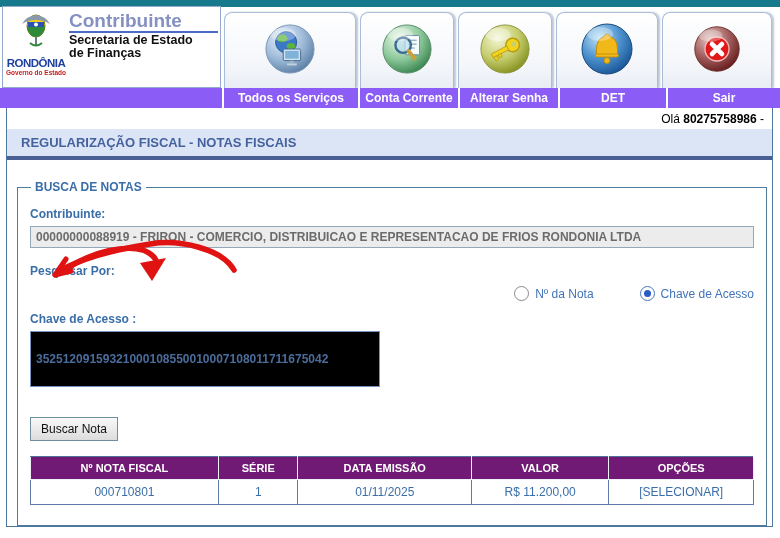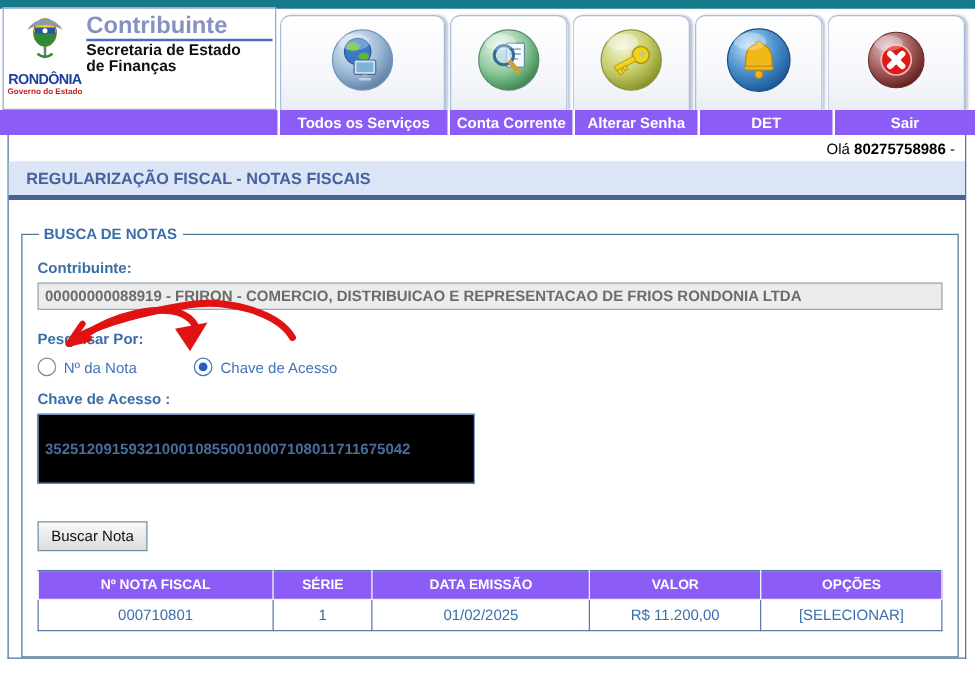--- a/index.html
+++ b/index.html
@@ -59,21 +59,21 @@
 
   fieldset.search {
     border:1px solid #4f7d99; margin:20px 1px 0 1px; padding:2px 12px 20px 12px;
   }
   fieldset.search legend { color:#3a6ea8; font-weight:bold; font-size:12px; padding:0 4px; margin-left:1px; }
   .field-label { color:#3a6ea8; font-weight:bold; font-size:12px; margin:11px 0 5px 0; }
   input.contrib {
     width:712px; background:#ececec; border:1px solid #93a8b8; color:#6b6b6b;
     font-weight:bold; font-size:12px; padding:3px 5px; font-family:"Liberation Sans",sans-serif;
   }
-  .radio-row { display:flex; align-items:center; margin:8px 0 4px 0; }
+  .radio-row { display:flex; align-items:center; margin:8px 0 4px 0;justify-content:flex-end; }
   .radio {
     width:13px; height:13px; border:1px solid #8a8a8a; border-radius:50%;
     background:#fff; display:inline-block; position:relative; cursor:pointer; flex:none;
   }
   .radio.selected { border-color:#4a78b8; }
   .radio.selected::after { content:''; position:absolute; left:3px; top:3px; width:7px; height:7px; border-radius:50%; background:#2a5cc8; }
   .radio-label { color:#4273b8; font-size:12px; margin-left:6px; cursor:pointer; }
   .group2 { margin-left:46px; display:flex; align-items:center; }
   input.chave {
     width:338px; background:#000000; border:1px solid #7693c0; color:#4a6c9c;
@@ -81,21 +81,21 @@
   }
   .btn {
     font-size:12px; color:#101010; padding:4px 10px;
     background:linear-gradient(#f9f9f9,#dcdcdc); border:1px solid #6e8fa0; cursor:pointer;
     font-family:"Liberation Sans",sans-serif;
   }
   .buscar-btn { margin-top:30px; }
 
   table.results { width:100%; border-collapse:collapse; margin-top:15px; border:1px solid #4a7396; }
   table.results th {
-    background:#8b5cf6; color:#ffffff; font-size:11px; font-weight:bold;
+    background:#701a75; color:#ffffff; font-size:11px; font-weight:bold;
     padding:5px 4px; border:1px solid #eef2f8; border-top:1px solid #4a7396;
   }
   table.results td {
     background:#ffffff; color:#3a6ea8; font-size:12px; text-align:center;
     padding:5px 4px; border:1px solid #5b7bab;
   }
   .c1{width:26%;} .c2{width:11%;} .c3{width:24%;} .c4{width:19%;} .c5{width:20%;}
   .select-link { cursor:pointer; }
 
   .cancel-wrap { text-align:center; margin-top:22px; }
@@ -294,21 +294,21 @@
               <th class="c2">SÉRIE</th>
               <th class="c3">DATA EMISSÃO</th>
               <th class="c4">VALOR</th>
               <th class="c5">OPÇÕES</th>
             </tr>
           </thead>
           <tbody>
             <tr>
               <td>000710801</td>
               <td>1</td>
-              <td>01/02/2025</td>
+              <td>01/11/2025</td>
               <td>R$ 11.200,00</td>
               <td class="select-link">[SELECIONAR]</td>
             </tr>
           </tbody>
         </table>
       </fieldset>
 
       <div class="cancel-wrap">
         <button class="btn">Corrente</button>
       </div>

